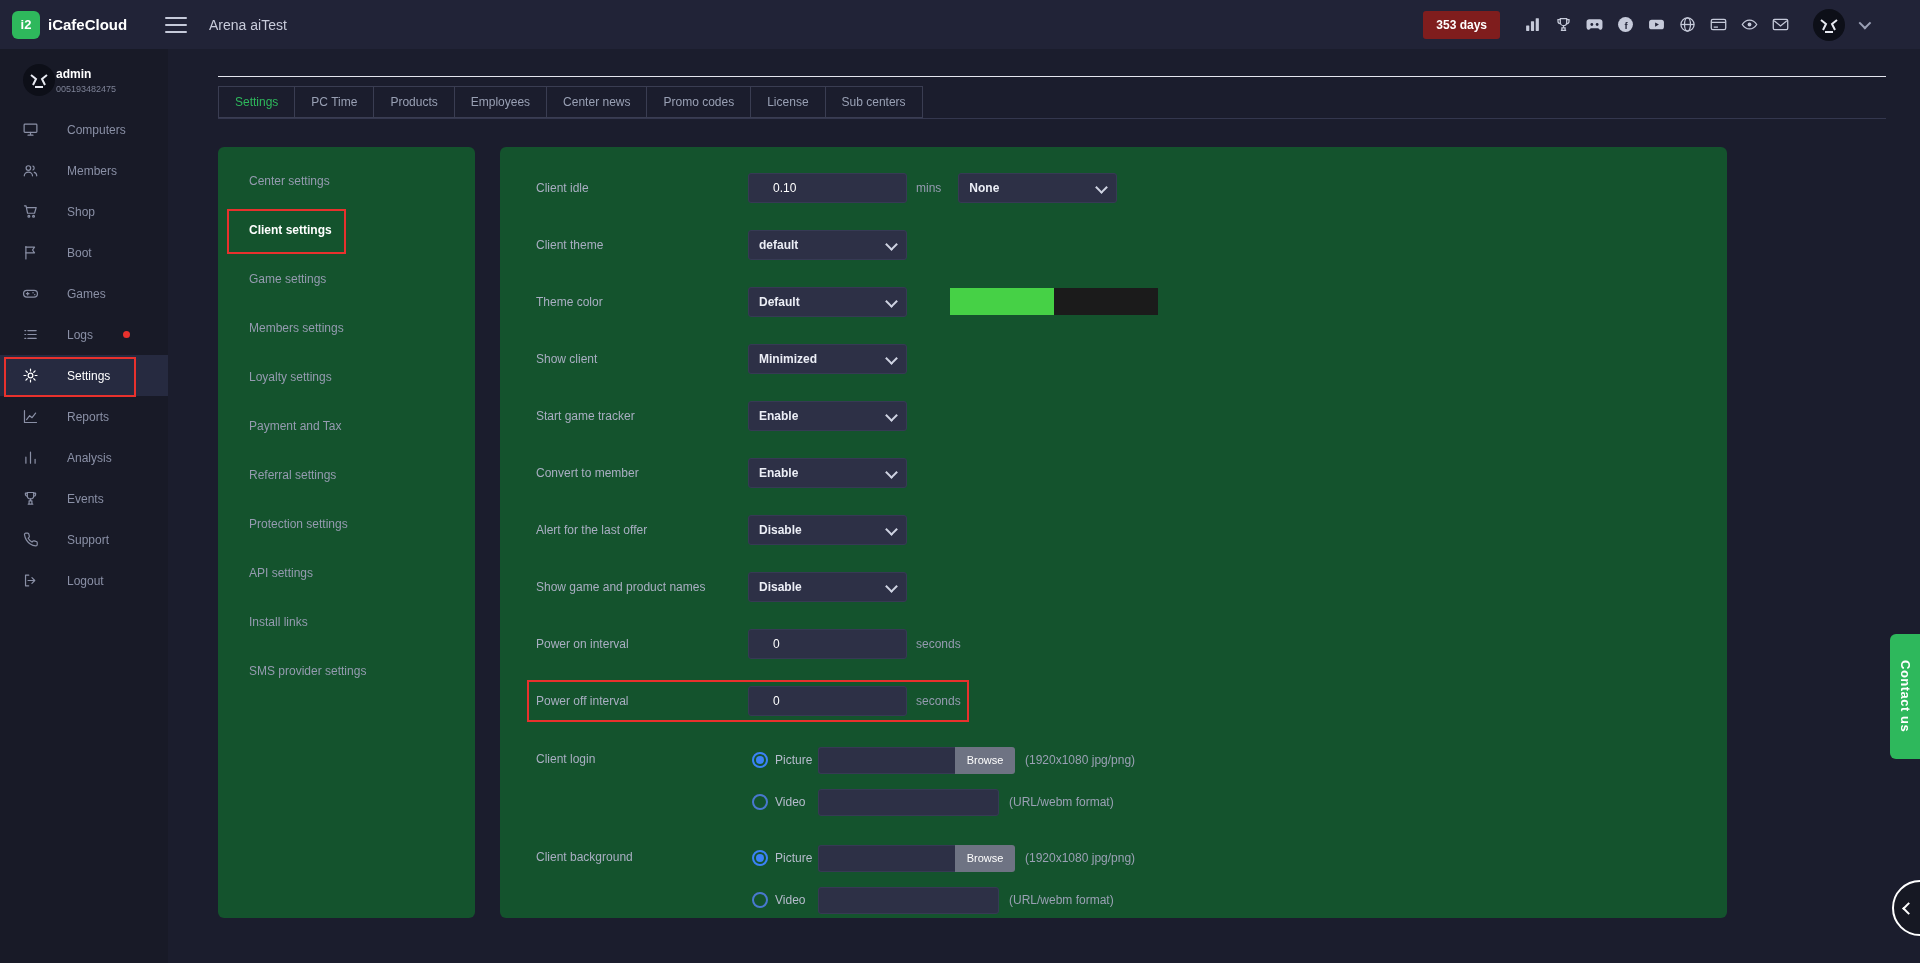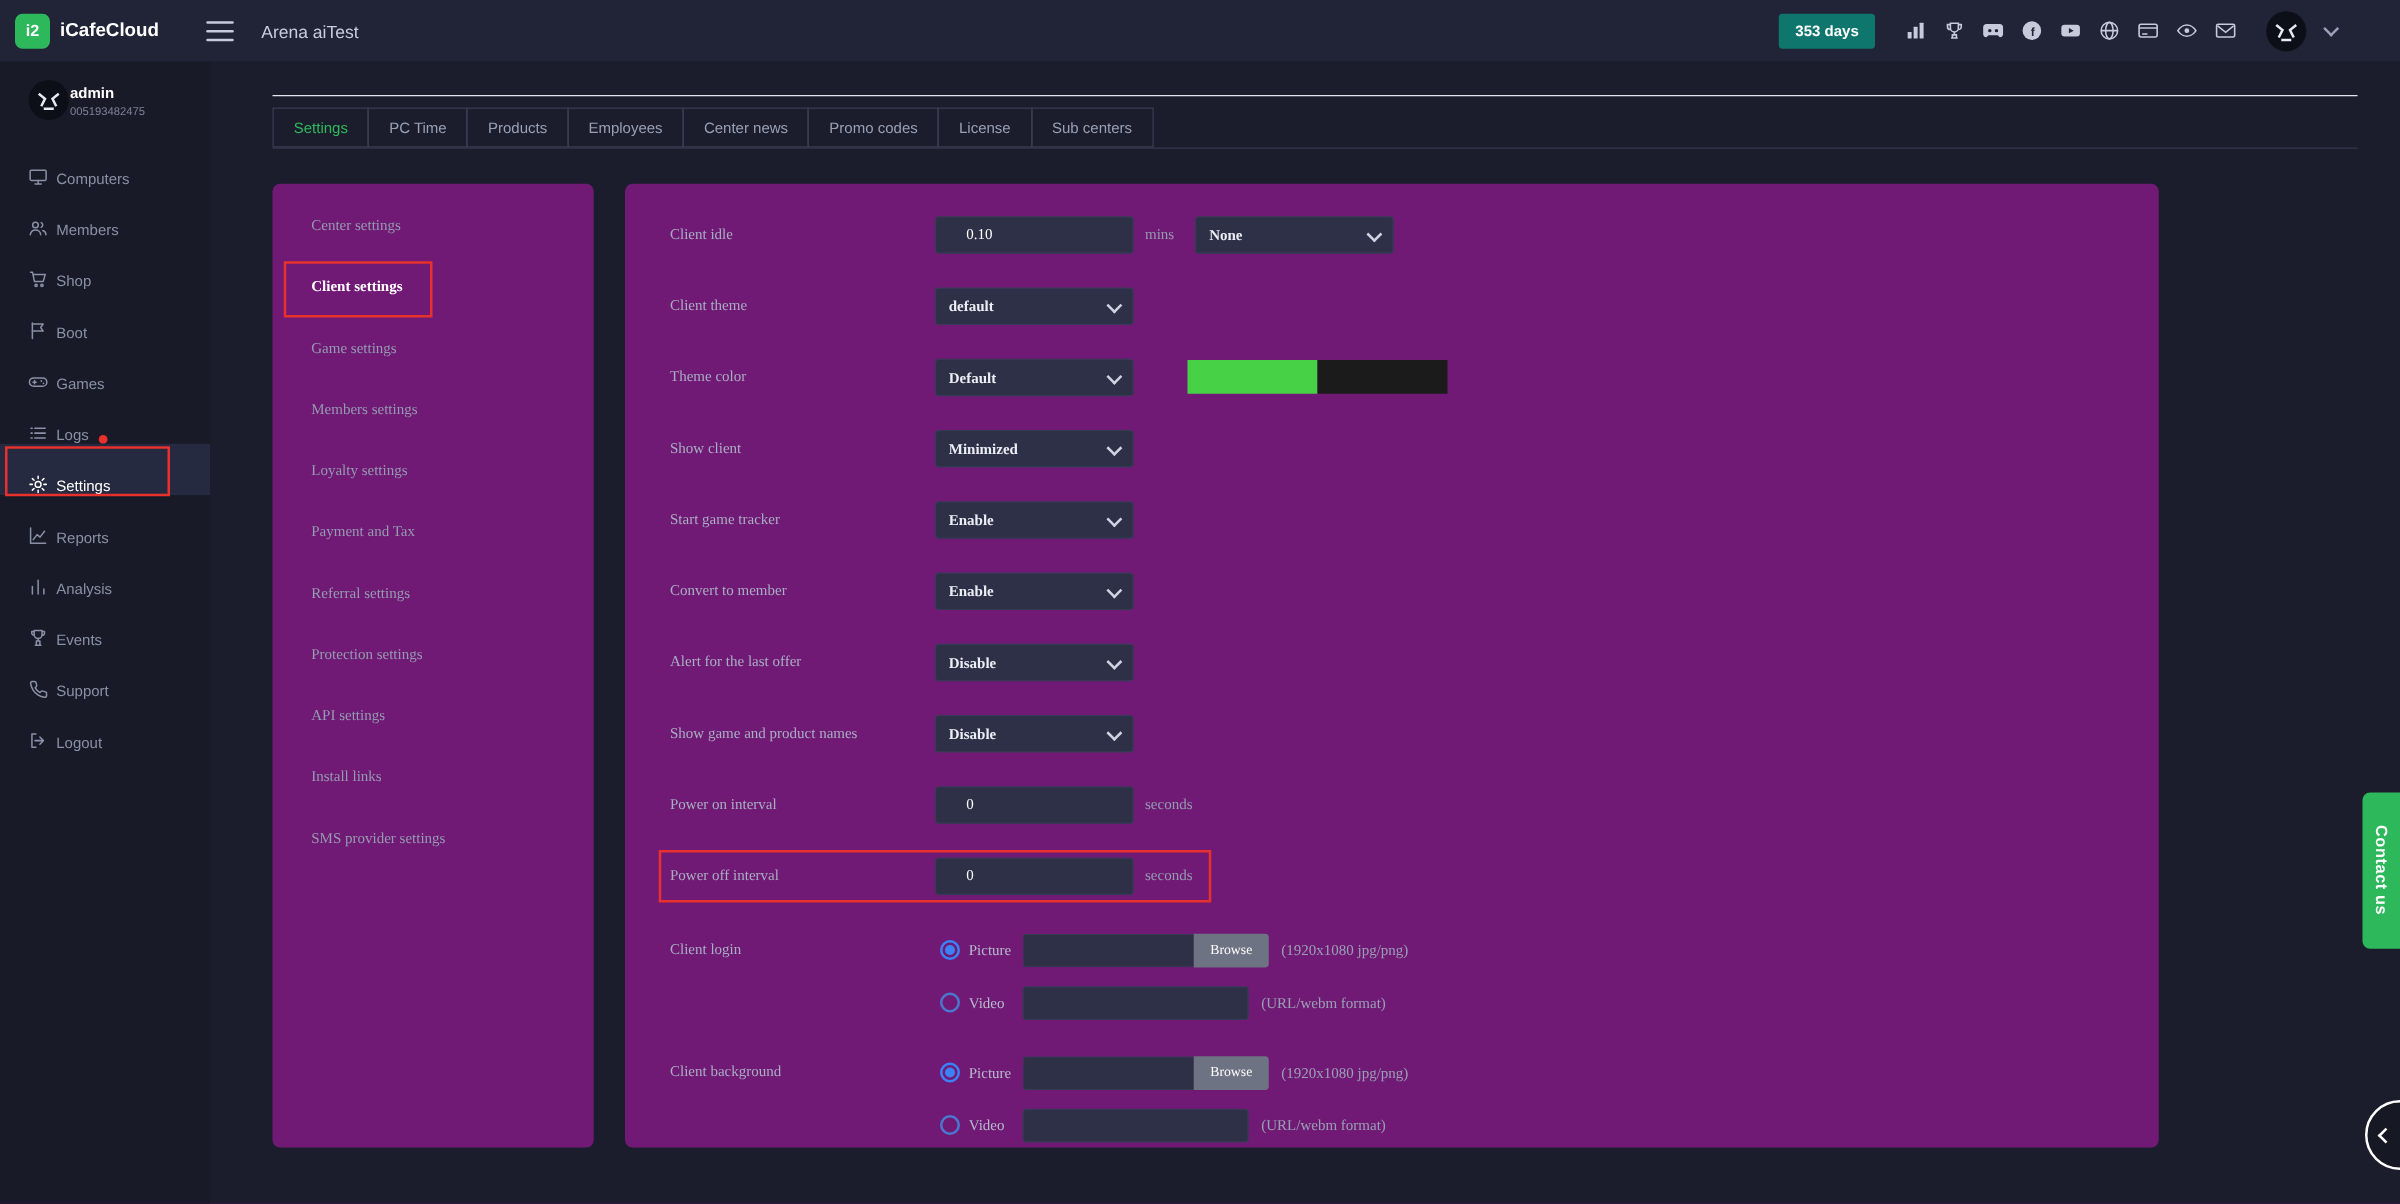--- a/index.html
+++ b/index.html
@@ -8,49 +8,49 @@
 
   
   .topbar { position:absolute; top:0; left:0; right:0; height:49px; background:#212337; display:flex; align-items:center; z-index:6; }
   .brand { width:150px; display:flex; align-items:center; gap:8px; padding-left:12px; cursor:pointer; }
   .brand-logo { width:28px; height:28px; border-radius:6px; background:#2eb85c; color:#fff; font-weight:bold; font-size:13px; display:flex; align-items:center; justify-content:center; }
   .brand-name { font-size:15px; font-weight:700; color:#fff; }
   .hamburger { margin-left:15px; width:22px; height:16px; display:flex; flex-direction:column; justify-content:space-between; cursor:pointer; }
   .hamburger span { display:block; height:2px; background:#c6cada; border-radius:1px; }
   .page-title { margin-left:22px; font-size:14px; color:#c9ccdb; }
   .topbar-right { margin-left:auto; display:flex; align-items:center; gap:13px; padding-right:52px; }
-  .days-badge { background:#0f766e; color:#fff; font-size:12px; font-weight:bold; padding:7px 13px; border-radius:3px; margin-right:10px; cursor:pointer;margin-left:16px; }
+  .days-badge { background:#7f1d1d; color:#fff; font-size:12px; font-weight:bold; padding:7px 13px; border-radius:3px; margin-right:10px; cursor:pointer;margin-left:16px; }
   .tb-icon { width:18px; height:18px; color:#c6cada; display:flex; align-items:center; justify-content:center; cursor:pointer; }
   .tb-icon svg { width:17px; height:17px; }
   .avatar { width:34px; height:34px; border-radius:50%; overflow:hidden; margin-left:10px; cursor:pointer; flex:none; }
   .chev-down { width:9px; height:9px; border-right:2px solid #9ba0b5; border-bottom:2px solid #9ba0b5; transform:rotate(45deg) translateY(-2px); cursor:pointer; }
 
   
   .sidebar { position:absolute; top:49px; left:0; bottom:0; width:168px; background:#181a27; z-index:5; }
   .user { display:flex; align-items:center; padding:14px 12px 12px 12px; }
   .user-meta { display:flex; flex-direction:column; gap:3px; }
   .user-name { font-size:12px; font-weight:700; color:#fff; }
   .user-id { font-size:9px; color:#7d8296; }
-  .nav-item { display:flex; align-items:flex-end; gap:6px; height:41px; padding-left:22px; color:#8a90a6; font-size:12px; cursor:pointer; position:relative; }
+  .nav-item { display:flex; align-items:center; gap:28px; height:41px; padding-left:22px; color:#8a90a6; font-size:12px; cursor:pointer; position:relative; }
   .nav-item.active { background:#262a40; color:#fff; }
   .nav-item .nicon { display:flex; width:17px; height:17px; flex:none; }
   .nav-item svg { width:17px; height:17px; }
   .nav-item.annotated::after { content:""; position:absolute; left:4px; top:2px; width:128px; height:36px; border:2px solid #e8312d; pointer-events:none; }
   .dot { width:7px; height:7px; border-radius:50%; background:#e8312d; margin-left:2px; }
 
   
   .main { position:absolute; top:49px; left:168px; right:0; bottom:0; }
   .tab-divider { margin:27px 34px 0 50px; border-top:1px solid #e4e6ef; }
   .tabs-row { display:flex; margin:9px 34px 0 50px; border-bottom:1px solid #34374e; }
   .tab { padding:0 16px; height:32px; line-height:31px; font-size:12px; color:#99a0b4; border:1px solid #3a3d52; margin-left:-1px; cursor:pointer; white-space:nowrap; }
   .tab:first-child { margin-left:0; }
   .tab.active { color:#2eb85c; }
 
   .content { display:flex; gap:25px; margin:28px 0 0 50px; }
-  .card { background:#701a75; border-radius:6px;font-family:Liberation Serif, serif; }
+  .card { background:#14532d; border-radius:6px; }
   .subnav { width:257px; height:771px; padding-top:9px; flex:none; }
   .subnav-item { position:relative; height:49px; display:flex; align-items:center; padding-left:31px; font-size:12px; color:#959bb0; cursor:pointer; }
   .subnav-item.active { color:#fff; font-weight:700; }
   .subnav-item.annotated::after { content:""; position:absolute; left:9px; top:4px; width:115px; height:41px; border:2px solid #e8312d; pointer-events:none; }
 
   .panel { width:1227px; height:771px; padding:12px 30px 0 36px; }
   .srow { display:flex; align-items:center; min-height:57px; position:relative; }
   .slabel { width:212px; flex:none; font-size:12px; color:#a9aec2; padding-right:12px; }
   .tinput { width:159px; height:30px; background:#2d3046; border:1px solid #363a54; border-radius:3px; color:#fff; font-size:12px; padding:0 24px; font-family:inherit; }
   .unit { font-size:12px; color:#959bb0; margin-left:9px; }

